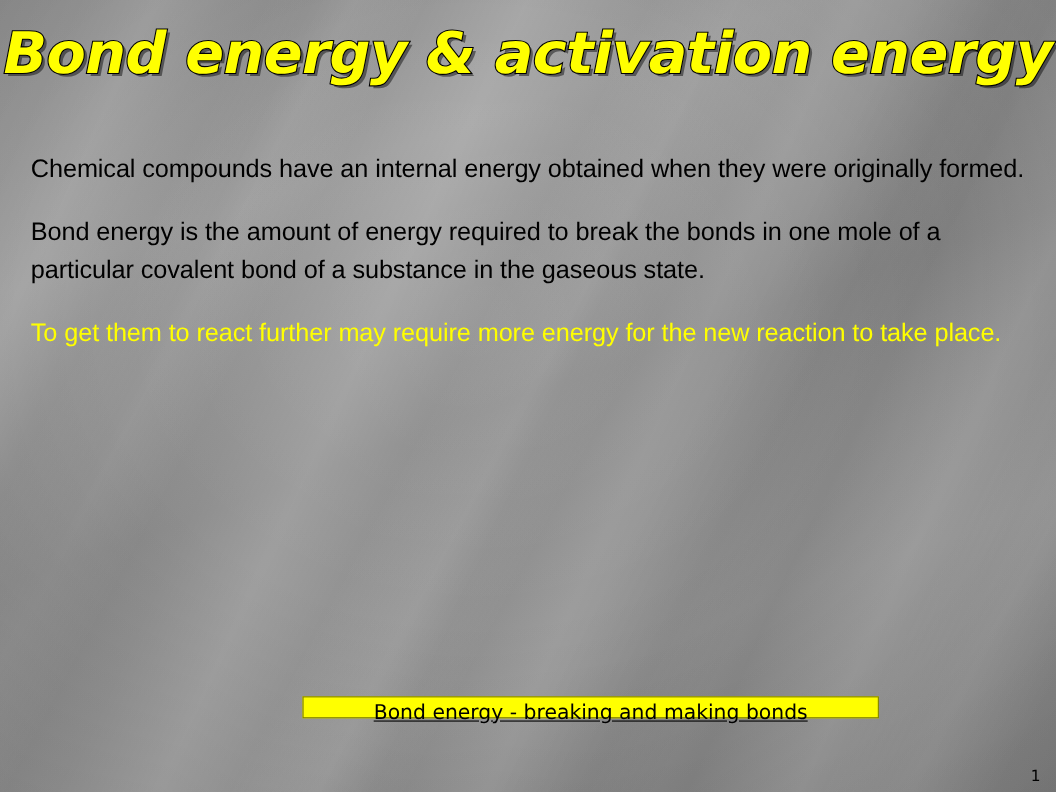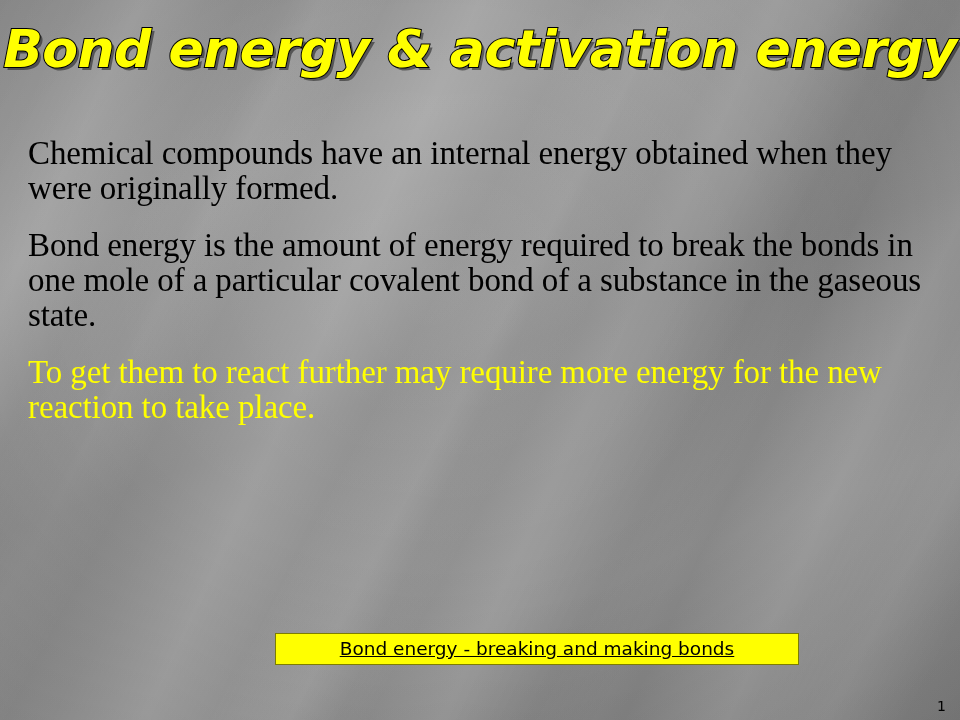--- a/index.html
+++ b/index.html
@@ -86,37 +86,37 @@
     white-space: nowrap;
   }
 
   #body {
     position: absolute;
     top: 136px;
     left: 28px;
     width: 908px;
   }
   .para {
-    font-family: Liberation Serif, serif;
-    font-size: 33px;
+    font-family: Liberation Sans, sans-serif;
+    font-size: 23px;
     line-height: 35px;
     color: #000000;
     margin: 0 0 22px 0;
     letter-spacing: -0.1px;
   }
   .para.accent {
     color: #ffff00;
   }
 
   #link-box {
     position: absolute;
     left: 275px;
     top: 633px;
     width: 524px;
-    height: 32px;
+    height: 20px;
     background: #ffff00;
     border: 1px solid #7d7d00;
     box-sizing: border-box;
   }
   #link-text {
     display: block;
     text-align: center;
     font-family: "DejaVu Sans", sans-serif;
     font-size: 18.5px;
     line-height: 30px;

